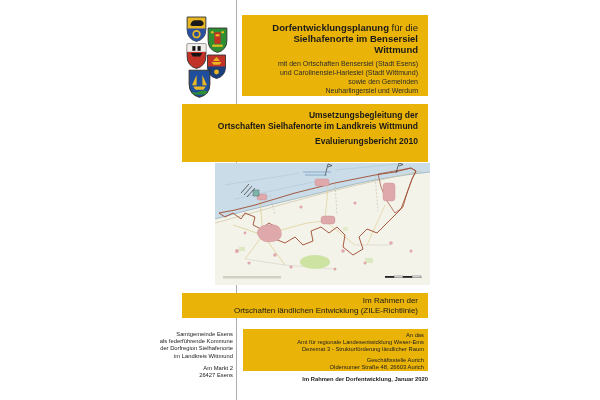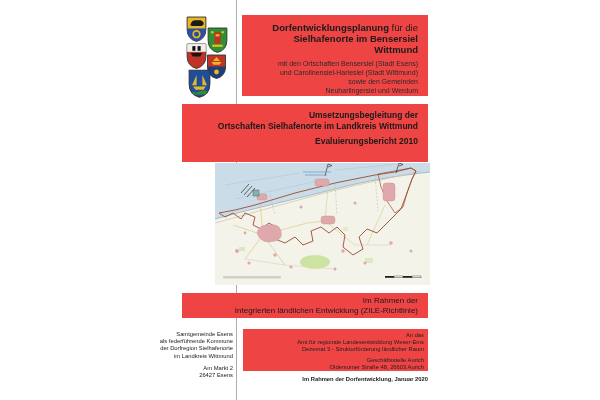--- a/index.html
+++ b/index.html
@@ -3,21 +3,21 @@
 <meta charset="utf-8">
 <style>
   html,body{margin:0;padding:0;}
   body{
     width:600px;height:400px;position:relative;background:#ffffff;
     font-family:"Liberation Sans","DejaVu Sans",sans-serif;color:#1a1a1a;
     overflow:hidden;
   }
   .abs{position:absolute;}
   .vline{left:236px;top:0;width:1px;height:400px;background:#adadad;}
-  .graybox{background:#ef4444;text-align:right;box-sizing:border-box;}
+  .graybox{background:#eab308;text-align:right;box-sizing:border-box;}
   .box-title{left:242px;top:15px;width:186px;height:81px;padding:7px 10px 0 6px;}
   .box-title .t1{font-size:9.5px;line-height:11px;font-weight:bold;}
   .box-title .t1 .reg{font-weight:normal;}
   .box-title .subs{margin-top:4px;font-size:7px;line-height:9px;color:#2b2b2b;}
   .box-project{left:182px;top:104px;width:246px;height:58px;padding:6px 10px 0 6px;
     font-size:8.5px;line-height:11px;font-weight:bold;}
   .box-project .gap{height:4px;}
   .box-framework{left:182px;top:293px;width:246px;height:25px;padding:3px 10px 0 6px;
     font-size:8px;line-height:10px;}
   .sender{left:83px;top:331px;width:150px;text-align:right;font-size:5.8px;line-height:7.2px;color:#222;}
@@ -143,21 +143,21 @@
   <g>
     <rect x="170" y="113" width="9" height="1.8" fill="#222"></rect>
     <rect x="179" y="113" width="9" height="1.8" fill="#fff" stroke="#222" stroke-width="0.4"></rect>
     <rect x="188" y="113" width="9" height="1.8" fill="#222"></rect>
     <rect x="197" y="113" width="9" height="1.8" fill="#fff" stroke="#222" stroke-width="0.4"></rect>
   </g>
 </svg>
 
 <div class="abs graybox box-framework">
   <div>Im Rahmen der</div>
-  <div>Integrierten ländlichen Entwicklung (ZILE-Richtlinie)</div>
+  <div>Ortschaften ländlichen Entwicklung (ZILE-Richtlinie)</div>
 </div>
 
 <div class="abs sender">
   <div>Samtgemeinde Esens</div>
   <div>als federführende Kommune</div>
   <div>der Dorfregion Sielhafenorte</div>
   <div>im Landkreis Wittmund</div>
   <div class="gap"></div>
   <div>Am Markt 2</div>
   <div>26427 Esens</div>

